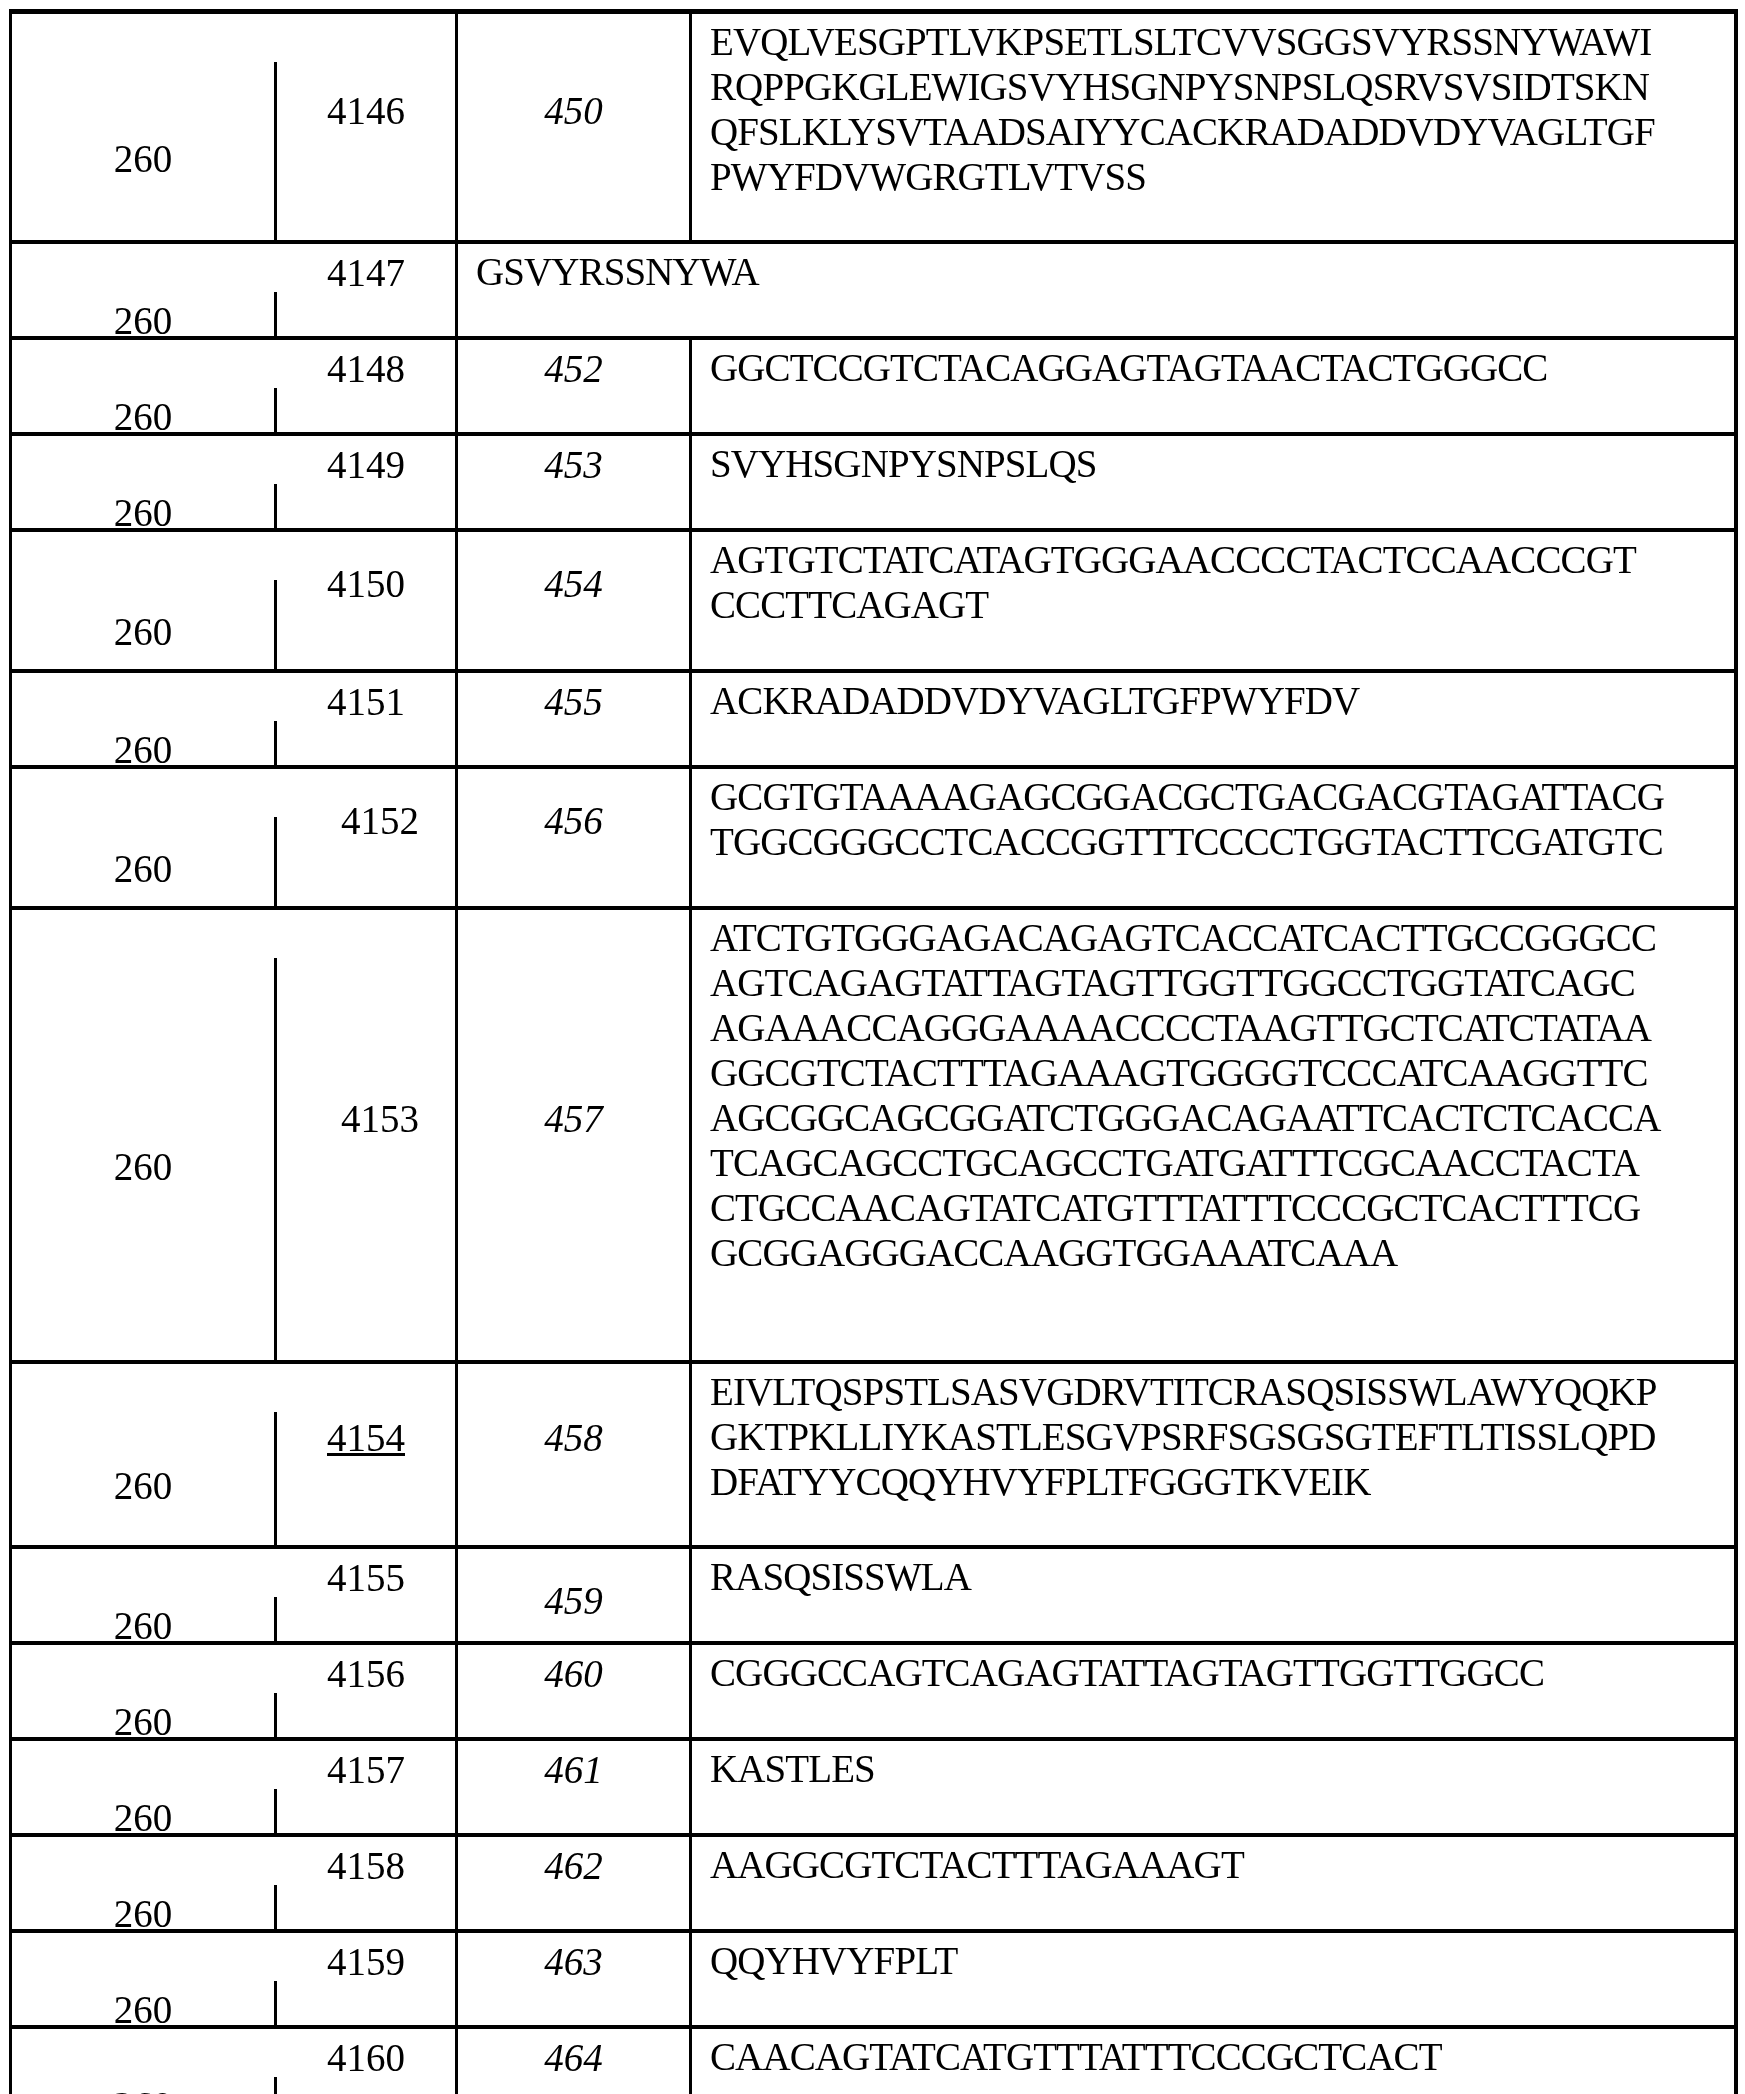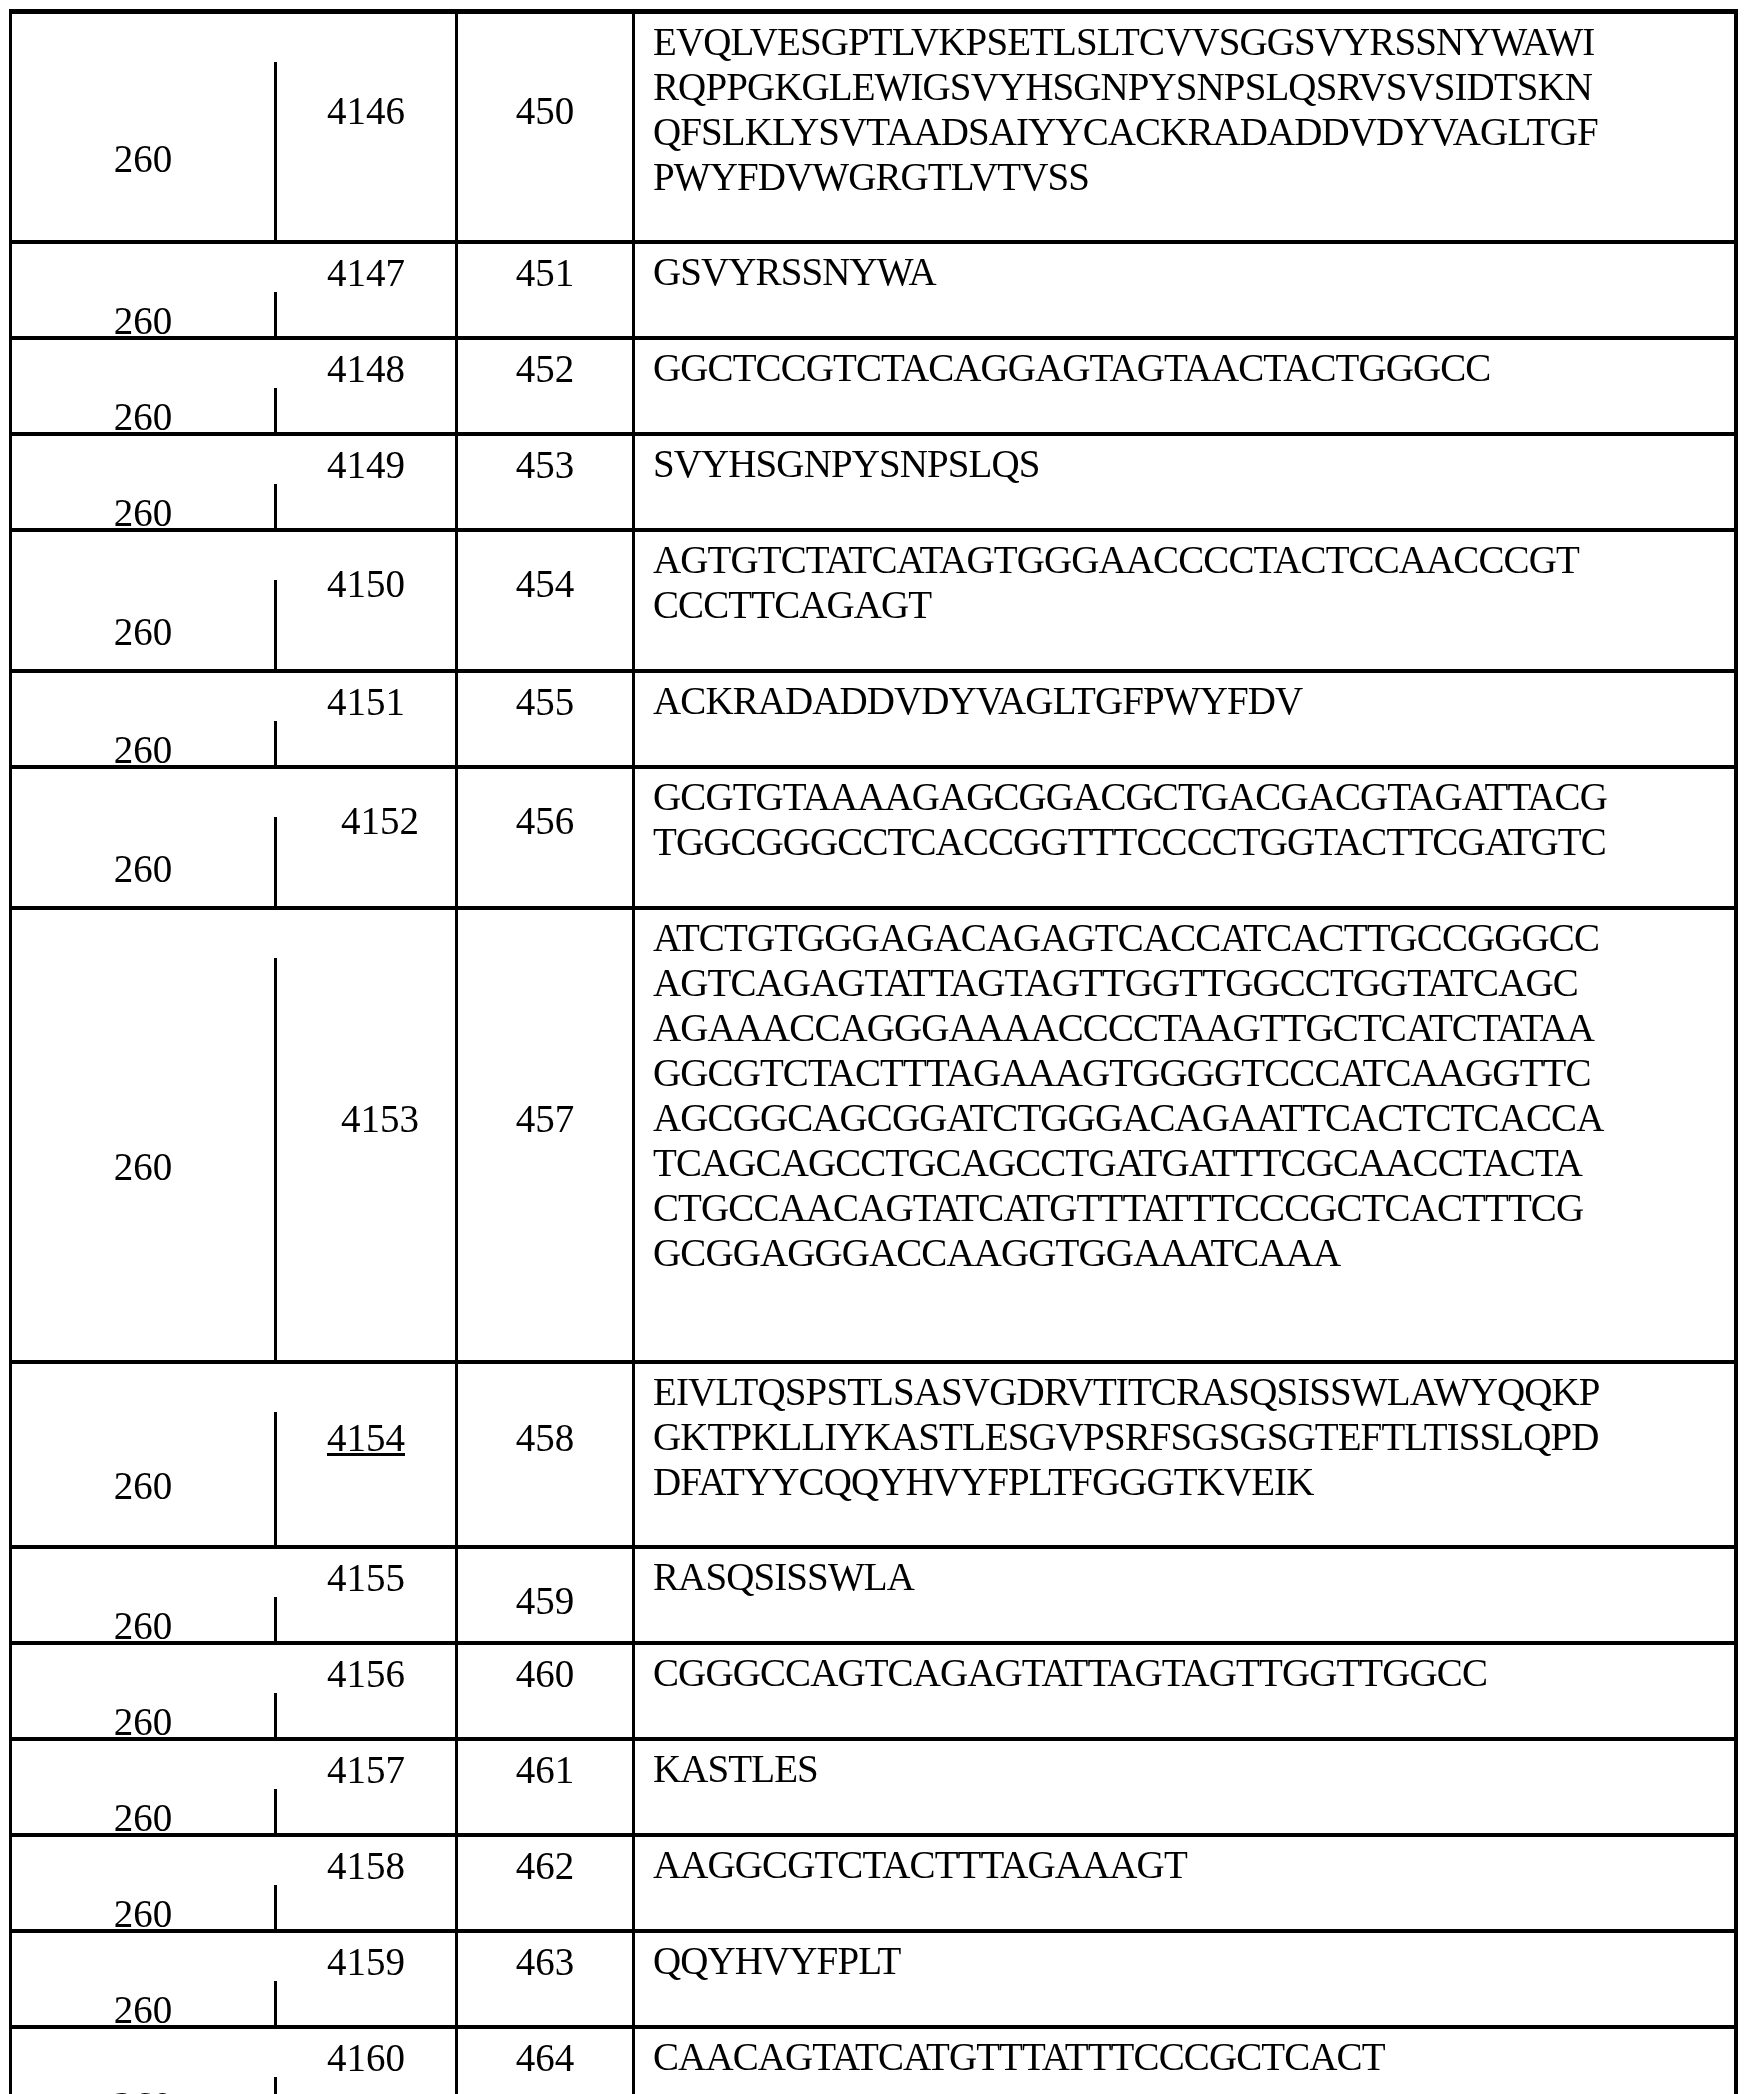--- a/index.html
+++ b/index.html
@@ -39,21 +39,21 @@
   }
   .row:last-child {
     border-bottom: none;
   }
   .cell {
     box-sizing: border-box;
     overflow: hidden;
   }
   .c1 { width: 265px; border-right: 3.6px solid #000; margin-top: 48px; }
   .c2 { width: 181px; border-right: 3.6px solid #000; }
-  .c3 { width: 177px; border-right: 3.6px solid #000; }
+  .c3 { width: 234px; border-right: 3.6px solid #000; font-style: italic; }
   .c4 { flex: 1; padding: 4.5px 3.6px 0 18px; }
   .numbox {
     display: flex;
     align-items: center;
     justify-content: center;
     font-size: 39px;
     line-height: 1;
     white-space: nowrap;
   }
   .seq-line {
@@ -86,23 +86,20 @@
         </div>
   </div>
 
   <div class="row" style="height: 96px;">
     <div class="cell c1">
       <div class="numbox" style="height: 57px;">260</div>
     </div>
     <div class="cell c2">
       <div class="numbox" style="height: 57px;">4147</div>
     </div>
-    <div class="cell c3">
-      <div class="numbox" style="height: 57px;">451</div>
-    </div>
     <div class="cell c4">
           <div class="seq-line">GSVYRSSNYWA</div>
         </div>
   </div>
 
   <div class="row" style="height: 96px;">
     <div class="cell c1">
       <div class="numbox" style="height: 57px;">260</div>
     </div>
     <div class="cell c2">

